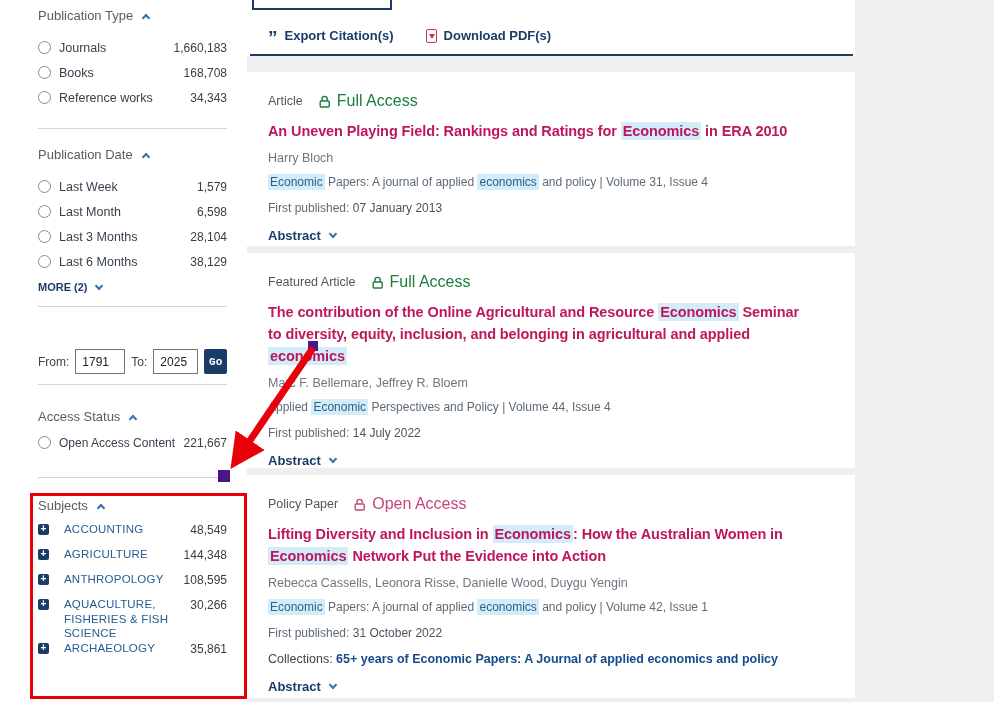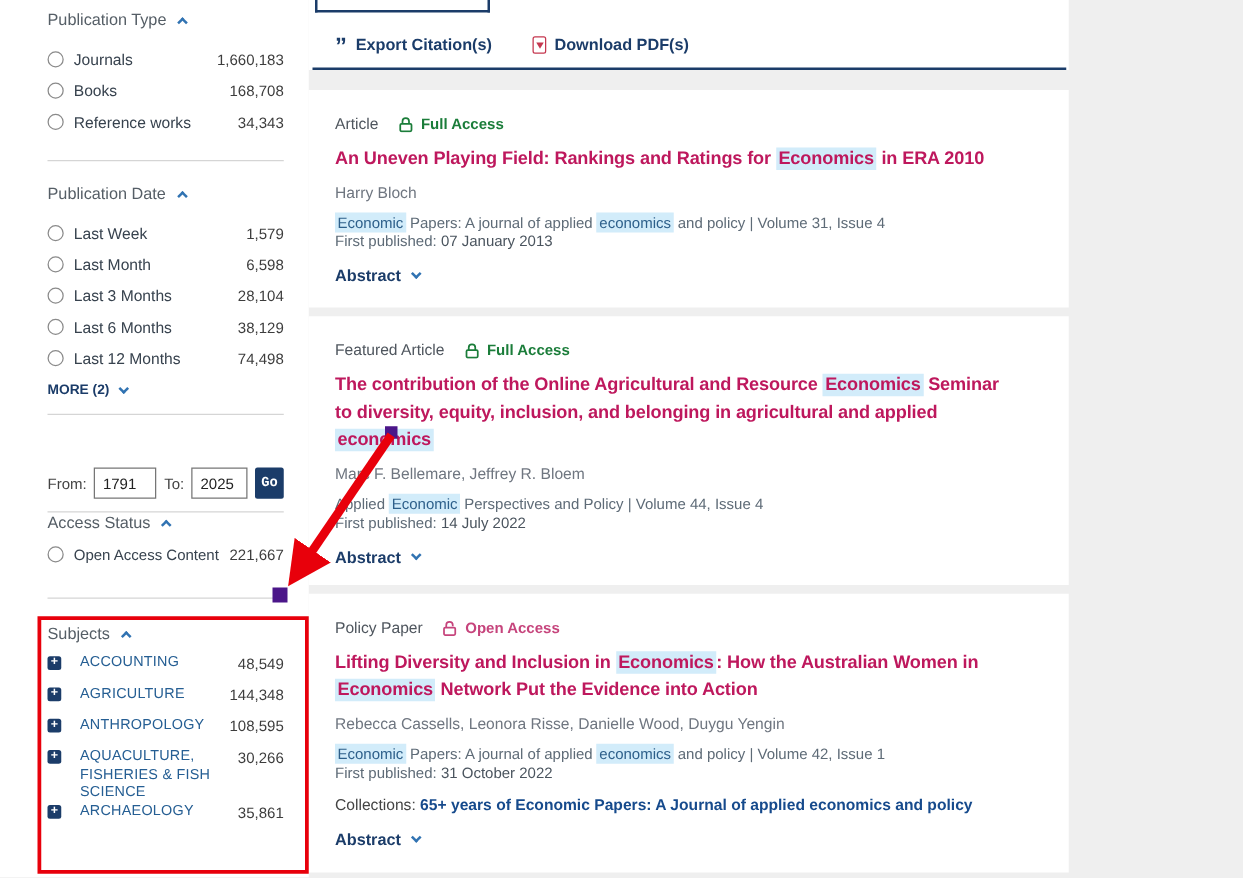--- a/index.html
+++ b/index.html
@@ -25,21 +25,21 @@
   #sec-pubdate .facet-header { margin-top:18px; }
   #pubdate-rows { margin-top:12px; }
   .more-link { margin-top:7px; display:flex; align-items:center; gap:8px; font-size:11px; font-weight:bold; color:#1b3c69; cursor:pointer; }
   .divider.d2 { margin-top:13px; }
   .year-row { margin-top:42px; display:flex; align-items:center; gap:6px; }
   .year-row label { font-size:12px; color:#444; }
   .year-input { width:50px; height:25px; border:1px solid #767676; font-size:12px; color:#222; padding:0 6px; font-family:"Liberation Sans",sans-serif; }
   .year-input.to { width:45px; }
   .go-btn { width:28px; height:25px; background:#1b3c69; color:#fff; font-size:11px; font-weight:bold; border:none; border-radius:2px; cursor:pointer; font-family:Liberation Mono, monospace; }
   .divider.d3 { margin-top:10px; }
-  #sec-access .facet-header { }
+  #sec-access .facet-header { margin-top:24px; }
   #access-rows { margin-top:6px; }
   #access-rows .facet-label { font-size:12px; }
   .divider.d4 { margin-top:22px; }
   #sec-subjects .facet-header { margin-top:20px; }
   #subject-rows { margin-top:9px; }
   .subject-row { display:flex; align-items:flex-start; min-height:25px; cursor:pointer; }
   .plus { width:11px; height:11px; margin-top:2px; background:#1b3c69; border-radius:2px; color:#fff; font-size:10px; font-weight:bold; line-height:10px; text-align:center; flex:0 0 11px; }
   .subject-label { font-size:11.5px; line-height:14.5px; color:#255e93; margin-left:15px; width:118px; letter-spacing:0.2px; }
   .subject-count { font-size:12px; color:#3d3d3d; margin-left:auto; margin-top:1px; }
 
@@ -54,29 +54,29 @@
   .pdf-icon { position:relative; width:11px; height:14px; border:1.5px solid #c5374f; border-radius:2px; background:#fff; }
   .pdf-icon::after { content:""; position:absolute; left:2px; top:4px; border-left:3px solid transparent; border-right:3px solid transparent; border-top:5px solid #c5374f; }
   .results { margin-top:16px; }
   .card { background:#fff; padding:20px 40px 0 21px; margin-bottom:7px; overflow:hidden; }
   .card:nth-child(1){ height:174px; }
   .card:nth-child(2){ height:215px; }
   .card:nth-child(3){ height:223px; }
   .type-row { display:flex; align-items:center; gap:16px; }
   .type-label { font-size:12.5px; color:#4f565e; }
   .access-badge { display:flex; align-items:center; gap:6px; }
-  .access-text { font-size:12px; font-weight:bold; }
+  .access-text { font-size:16px; font-weight:normal; }
   .access-badge.full .access-text { color:#1b7d3a; }
   .access-badge.open .access-text { color:#c6447c; }
   .card-title { margin-top:10px; font-size:14.5px; font-weight:bold; color:#be185d; line-height:22px; letter-spacing:-0.1px; cursor:pointer; }
   .card-title .hl { background:#d2ecfa; padding:1px 2px; }
   .authors { margin-top:9px; font-size:12.5px; color:#6f7680; }
   .journal { margin-top:10px; font-size:12px; color:#5e6b77; }
   .journal .hl { background:#d2ecfa; color:#2d5f8a; padding:1px 2px; }
-  .published { margin-top:1px; font-size:12px; }
+  .published { margin-top:12px; font-size:12px; }
   .pub-label { color:#5e6b77; }
   .pub-date { color:#4a545e; }
   .collections { margin-top:12px; font-size:12.5px; }
   .col-label { color:#444; }
   .col-link { color:#164a8c; font-weight:bold; cursor:pointer; }
   .abstract-row { margin-top:13px; display:flex; align-items:center; gap:9px; cursor:pointer; }
   .abstract-label { font-size:13px; font-weight:bold; color:#1b3c69; }
 
   
   .annot { pointer-events:none; }
@@ -150,27 +150,20 @@
           </div>
           <span class="facet-count">28,104</span>
         </div>
         <div class="facet-row">
           <div class="facet-left">
             <span class="radio"></span>
             <span class="facet-label">Last 6 Months</span>
           </div>
           <span class="facet-count">38,129</span>
         </div>
-        <div class="facet-row">
-          <div class="facet-left">
-            <span class="radio"></span>
-            <span class="facet-label">Last 12 Months</span>
-          </div>
-          <span class="facet-count">74,498</span>
-        </div>
       </div>
     <div class="more-link">
       <span>MORE (2)</span>
       <span class="chev down"></span>
     </div>
   </section>
   <div class="divider d2"></div>
 
   <div class="year-row">
     <label>From:</label>

